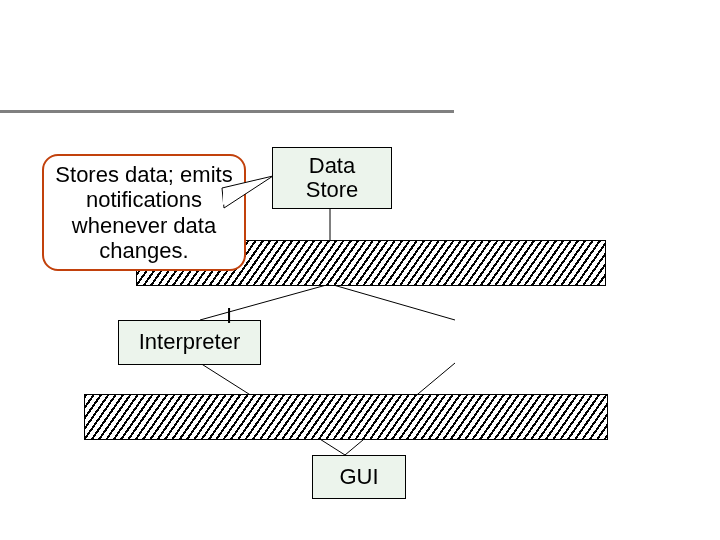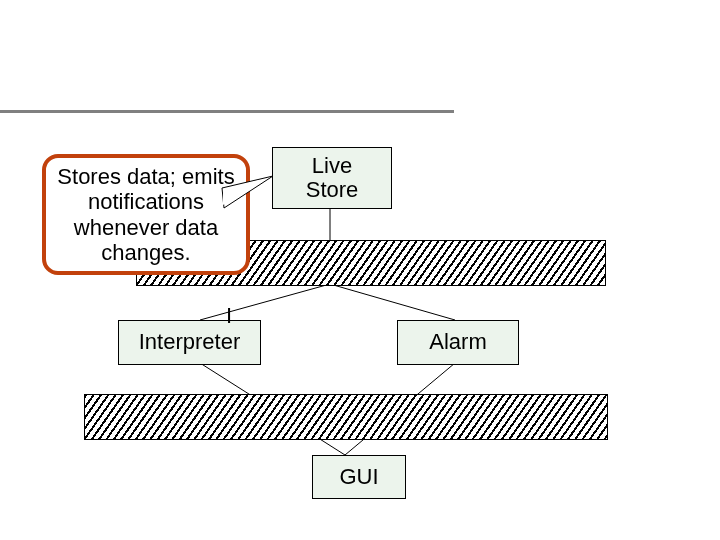--- a/index.html
+++ b/index.html
@@ -3,21 +3,21 @@
 <meta charset="utf-8">
 <style>
   html,body{margin:0;padding:0;width:720px;height:540px;background:#fff;font-family:Verdana,Geneva,sans-serif;}
   .stage{position:relative;width:720px;height:540px;}
   .title{position:absolute;left:58px;top:52px;font-size:40px;letter-spacing:0.5px;color:#000;}
   .underline{position:absolute;left:0;top:110px;width:454px;height:3px;background:#808080;}
   .shadowbar{position:absolute;left:58px;top:68px;width:230px;height:6px;background:#d9d9d9;z-index:-1;}
   .node{position:absolute;background:#ecf4ec;border:1px solid #000;display:flex;align-items:center;justify-content:center;text-align:center;font-size:22px;line-height:1.1;}
   .hatch{position:absolute;border:1px solid #000;
     background:repeating-linear-gradient(125deg,#000 0 2px,#fff 2px 6px);}
-  .callout{position:absolute;background:#fff;border:4px solid #c2410c;border-radius:16px;padding:6px 10px;font-size:22px;line-height:1.15;text-align:center;}
+  .callout{position:absolute;background:#fff;border:2px solid #c2410c;border-radius:16px;padding:6px 10px;font-size:22px;line-height:1.15;text-align:center;}
   svg.lines{position:absolute;left:0;top:0;width:720px;height:540px;pointer-events:none;}
 </style>
 </head>
 <body>
 
 <div class="stage">
 
   <div class="shadowbar"></div>
   <div class="underline"></div>
 
@@ -25,26 +25,25 @@
     <line x1="330" y1="207" x2="330" y2="240" stroke="#000" stroke-width="1"></line>
     <line x1="330" y1="284" x2="200" y2="320" stroke="#000" stroke-width="1"></line>
     <line x1="330" y1="284" x2="455" y2="320" stroke="#000" stroke-width="1"></line>
     <line x1="200" y1="363" x2="345" y2="455" stroke="#000" stroke-width="1"></line>
     <line x1="455" y1="363" x2="345" y2="455" stroke="#000" stroke-width="1"></line>
   </svg>
 
   <div class="hatch" style="left:136px;top:240px;width:468px;height:44px;"></div>
   <div class="hatch" style="left:84px;top:394px;width:522px;height:44px;"></div>
 
-  <div class="node" style="left:272px;top:147px;width:118px;height:60px;white-space:pre-line;">Live
+  <div class="node" style="left:272px;top:147px;width:118px;height:60px;white-space:pre-line;">Data
 Store</div>
 
   <div class="node" style="left:118px;top:320px;width:141px;height:43px;">Interpreter</div>
 
-  <div class="node" style="left:397px;top:320px;width:120px;height:43px;">Alarm</div>
 
   <div class="node" style="left:299px;top:455px;width:92px;height:42px;margin-left:13px;">GUI</div>
 
   <div class="callout" style="left:42px;top:154px;width:180px;">
     <span>Stores data; emits notifications whenever data changes.</span>
   </div>
   <svg class="lines" style="z-index:3">
     <polygon points="222,188 273,176 224,208" fill="#fff" stroke="#000" stroke-width="1"></polygon>
     <polygon points="223,190 260,180 223,205" fill="#fff"></polygon>
   </svg>

